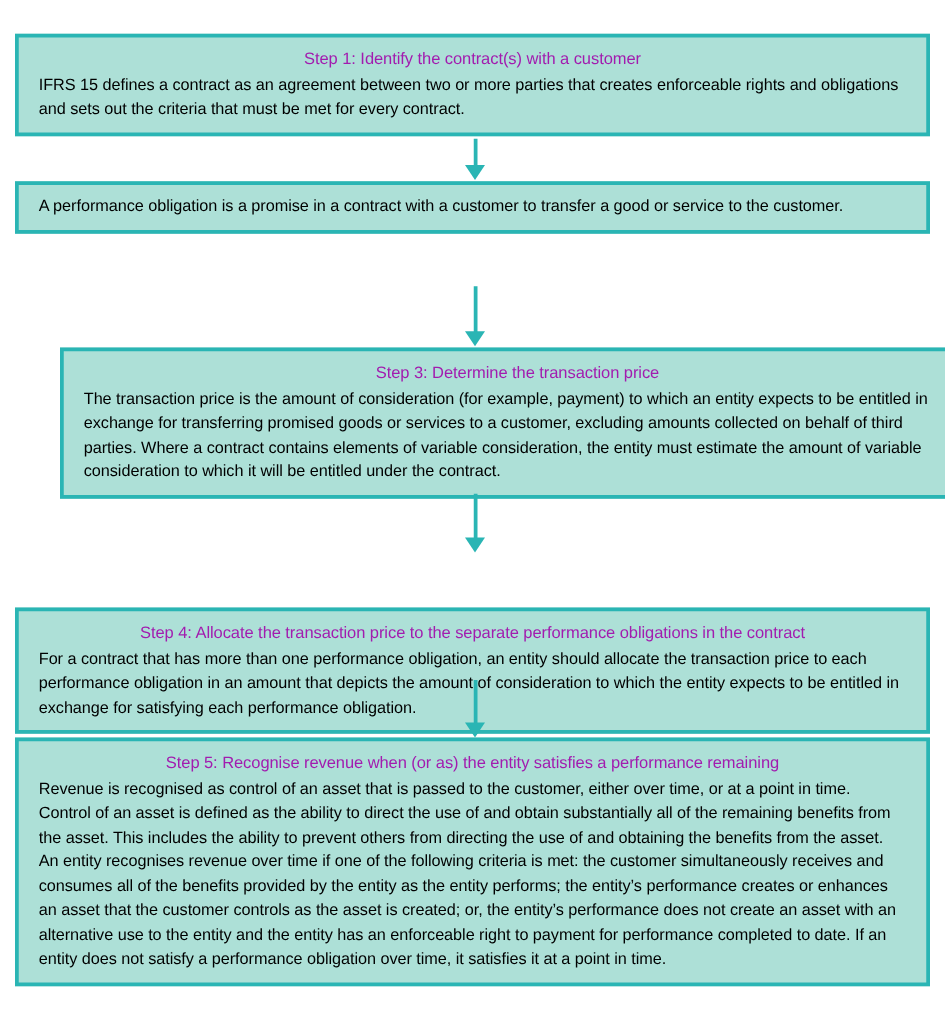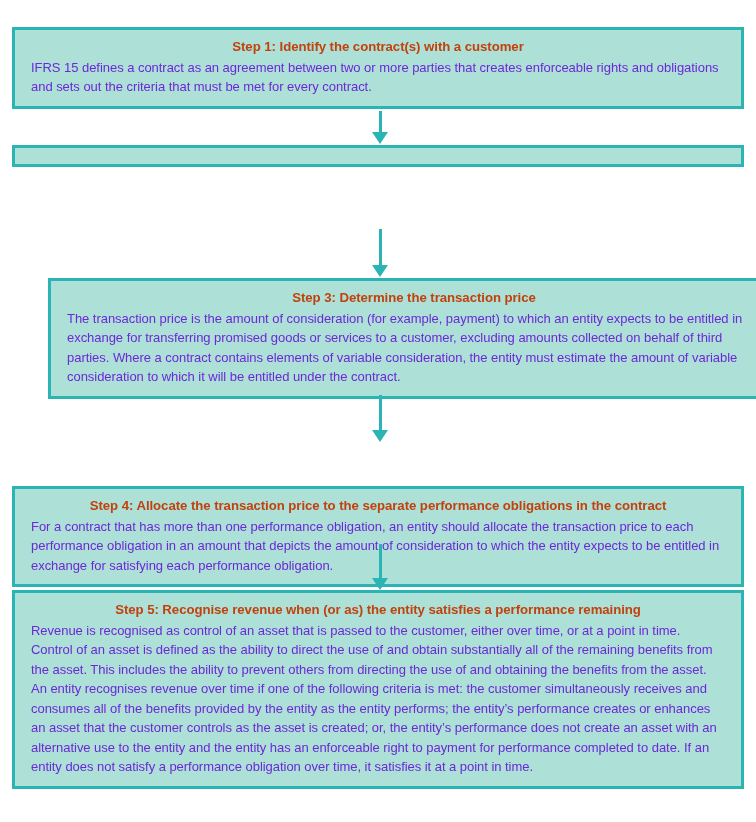--- a/index.html
+++ b/index.html
@@ -24,31 +24,31 @@
     position: absolute;
     left: 12px;
     width: 732px;
     box-sizing: border-box;
     background: #ade0d7;
     border: 3px solid #2ab5b4;
     padding: 7px 16px 9px 16px;
   }
   .step-title {
     font-size: 13.2px;
-    font-weight: bold;
-    color: #c2410c;
+    font-weight: normal;
+    color: #a21caf;
     text-align: center;
     line-height: 1.5;
     letter-spacing: -0.05px;
     margin: 0 0 1px 0;
   }
   .step-body {
     font-size: 13px;
     font-weight: normal;
-    color: #6d28d9;
+    color: #000000;
     text-align: left;
     line-height: 1.5;
     letter-spacing: -0.04px;
     margin: 0;
   }
   
   .arrow {
     position: absolute;
     left: 372px;
     width: 16px;
@@ -79,20 +79,21 @@
     <p class="step-title">Step 1: Identify the contract(s) with a customer</p>
     <p class="step-body">IFRS 15 defines a contract as an agreement between two or more parties that creates enforceable rights and obligations and sets out the criteria that must be met for every contract.</p>
   </div>
 
   <div class="arrow" style="top:111px; height:33px;">
     <div class="shaft" style="height:22px;"></div>
     <div class="head" style="top:21px;"></div>
   </div>
 
   <div class="step-box" style="top:145px;">
+    <p class="step-body">A performance obligation is a promise in a contract with a customer to transfer a good or service to the customer.</p>
   </div>
 
   <div class="arrow" style="top:229px; height:48px;">
     <div class="shaft" style="height:37px;"></div>
     <div class="head" style="top:36px;"></div>
   </div>
 
   <div class="step-box" style="top:278px;margin-left:36px;">
     <p class="step-title">Step 3: Determine the transaction price</p>
     <p class="step-body">The transaction price is the amount of consideration (for example, payment) to which an entity expects to be entitled in exchange for transferring promised goods or services to a customer, excluding amounts collected on behalf of third parties. Where a contract contains elements of variable consideration, the entity must estimate the amount of variable consideration to which it will be entitled under the contract.</p>

